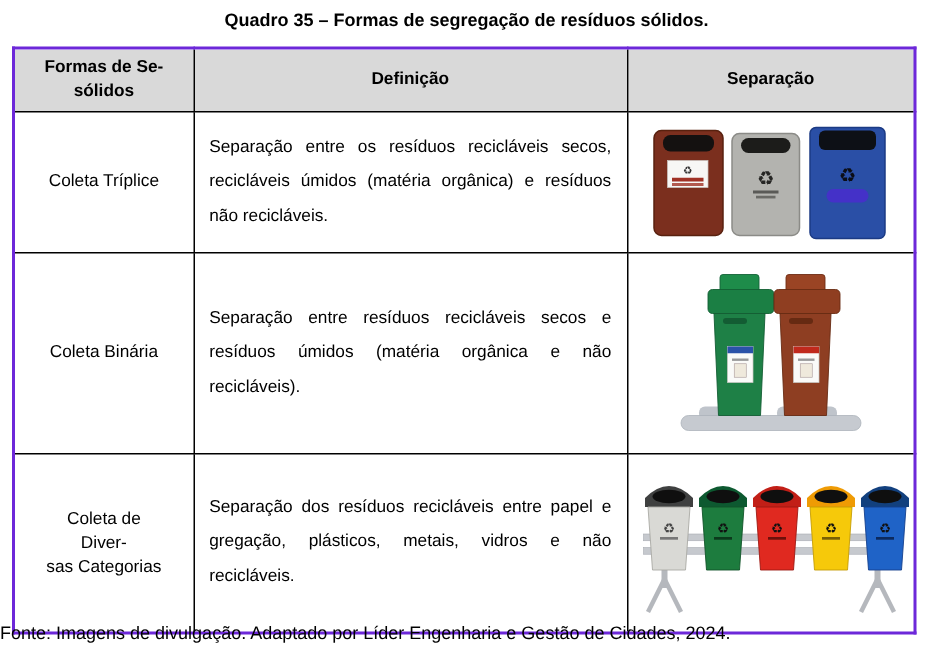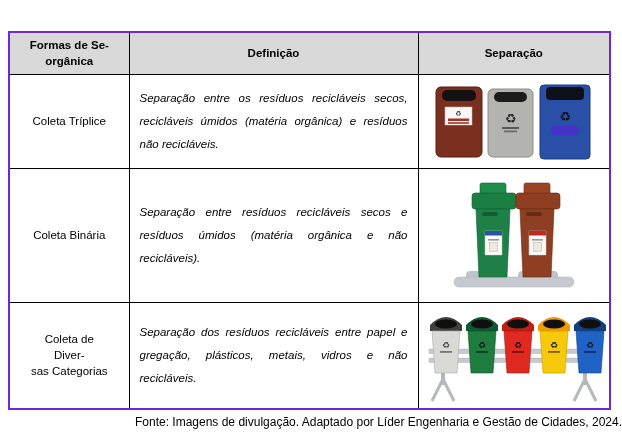--- a/index.html
+++ b/index.html
@@ -31,78 +31,78 @@
     border: 2px solid #6d28d9;
   }
   table.quadro th, table.quadro td {
     border: 1px solid #000;
     vertical-align: middle;
     overflow: hidden;
   }
   tr.r-header { height: 42px; }
   tr.r1 { height: 94px; }
   tr.r2 { height: 134px; }
-  tr.r3 { height: 107px; }
+  tr.r3 { height: 120px; }
   th.hcell {
     background: #d9d9d9;
     font-size: 11.5px;
     font-weight: bold;
     text-align: center;
     line-height: 16px;
   }
   td.forma-cell {
     text-align: center;
     font-size: 11.5px;
     line-height: 16px;
     padding: 0 20px;
   }
   td.def-cell {
     font-size: 11.5px;
     line-height: 23px;
     text-align: justify;
     padding: 2px 10px;
-    font-style: italic;
   }
   td.ilu-cell { text-align: center; padding: 0; }
   .ilu-wrap {
     width: 100%;
     height: 100%;
     display: flex;
     align-items: center;
     justify-content: center;
   }
   .src-note {
     position: absolute;
     top: 415px;
     left: 0;
     width: 100%;
-    text-align: right;
+    text-align: left;
     font-size: 12px;
   }
   .line { display: block; }
   svg { display: block; }
 </style>
 </head>
 <body>
 
 <div class="page">
 
+  <div class="quadro-title">Quadro 35 – Formas de segregação de resíduos sólidos.</div>
 
   <table class="quadro">
     <colgroup>
       <col style="width:120px">
       <col style="width:289px">
       <col style="width:192px">
     </colgroup>
 
     <tbody>
         <tr class="r-header">
       <th class="hcell">
         <span class="line">Formas de Se-</span>
-        <span class="line">orgânica</span>
+        <span class="line">sólidos</span>
       </th>
       <th class="hcell">Definição</th>
       <th class="hcell">Separação</th>
     </tr>
 
     <tr class="r1">
       <td class="forma-cell">
         <span class="line">Coleta Tríplice</span>
       </td>
       <td class="def-cell">Separação entre os resíduos recicláveis secos, recicláveis úmidos (matéria orgânica) e resíduos não recicláveis.</td>

